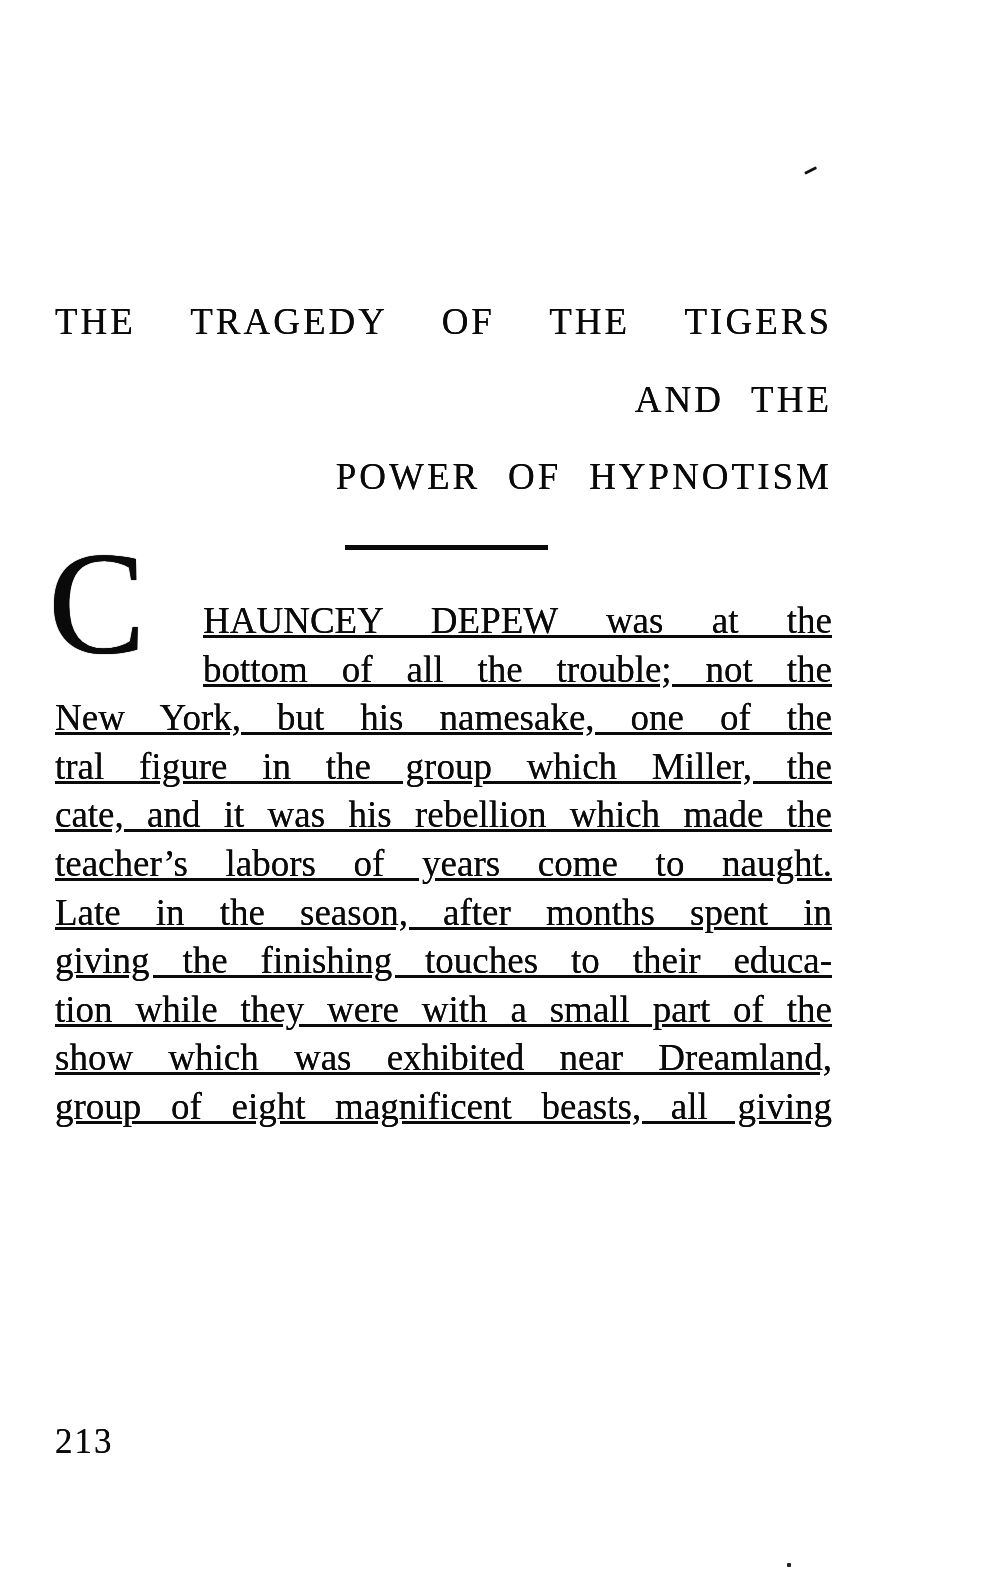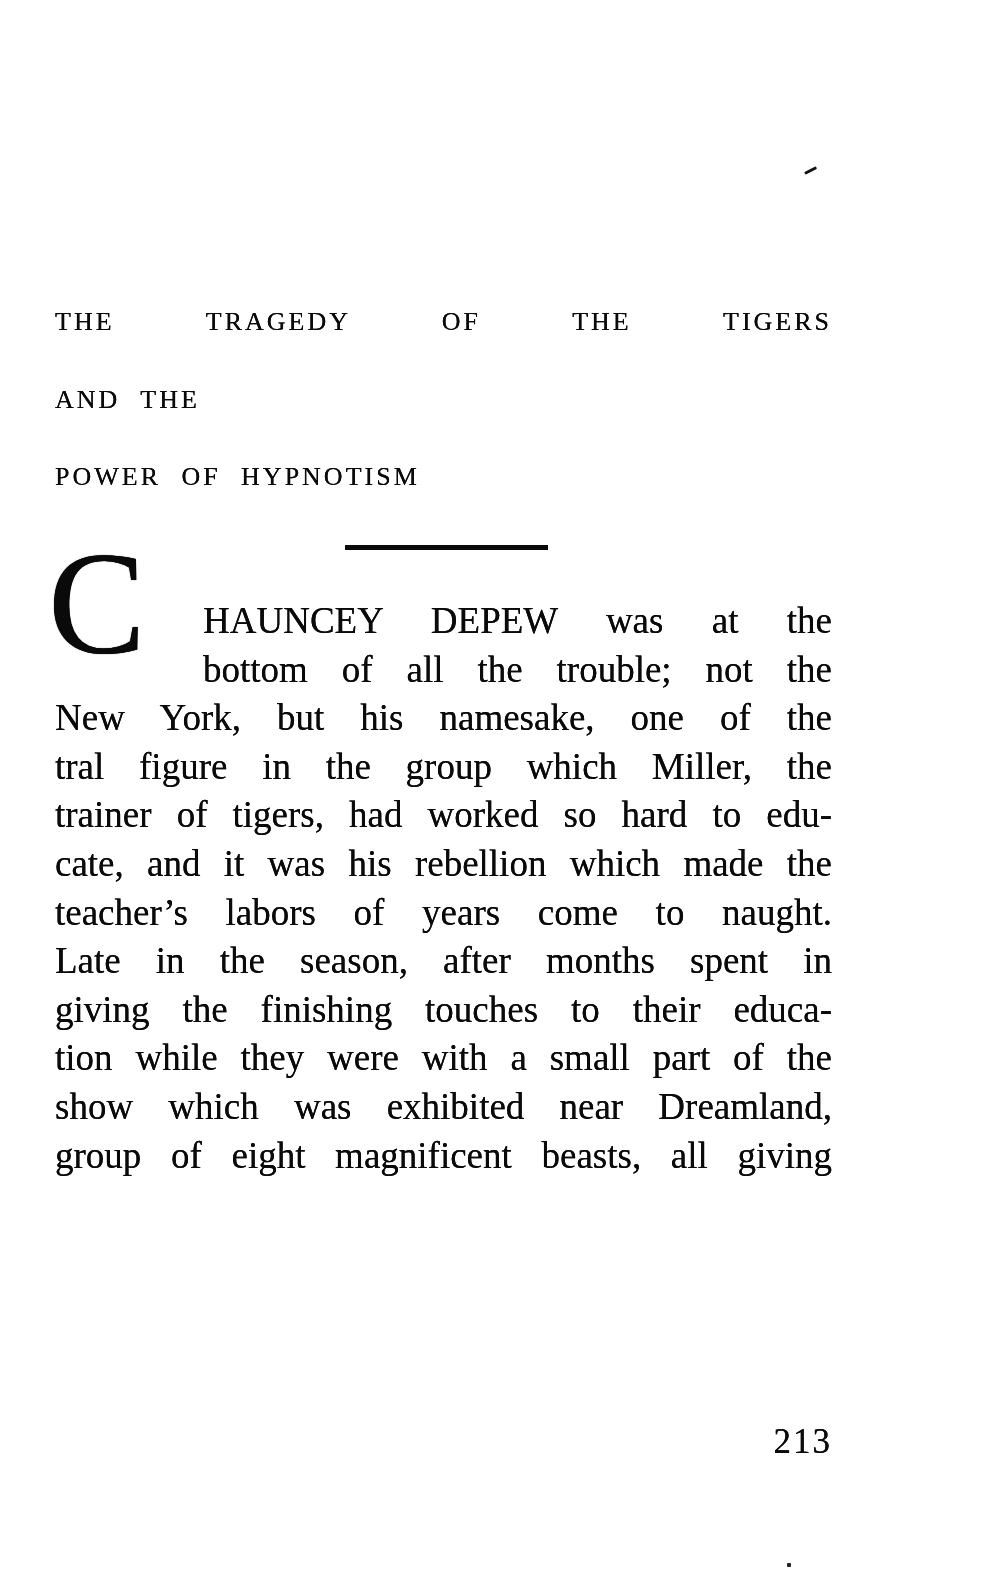--- a/index.html
+++ b/index.html
@@ -17,35 +17,35 @@
     color: #0a0a0a;
   }
   
   .title-block {
     position: absolute;
     left: 55px;
     top: 299px;
     width: 777px;
   }
   .title-line {
-    font-size: 26px;
+    font-size: 37px;
     line-height: 45px;
     letter-spacing: 3px;
     font-weight: normal;
     text-shadow: 0 0 0.5px currentColor;
     white-space: nowrap;
   }
   .title-line.justified {
     text-align: justify;
     text-align-last: justify;
     white-space: normal;
     margin-bottom: 33px;
   }
   .title-line.centered {
-    text-align: left;
+    text-align: right;
     word-spacing: 0.42em;
     margin-bottom: 32px;
   }
   
   .divider-rule {
     position: absolute;
     left: 345px;
     top: 545px;
     width: 203px;
     height: 4px;
@@ -60,39 +60,40 @@
     width: 777px;
     font-size: 37px;
     line-height: 48.6px;
     text-shadow: 0 0 0.4px currentColor;
   }
   .body-line {
     text-align: justify;
     text-align-last: justify;
     height: 48.6px;
     overflow: visible;
+    text-decoration: underline;
   }
   .body-line.dc-indent { padding-left: 148px; }
   .drop-cap {
     position: absolute;
     left: -7px;
     top: -66px;
     font-size: 146px;
     line-height: 146px;
     height: 146px;
     font-weight: normal;
     text-shadow: 0 0 1px currentColor, 0.5px 0 0 currentColor;
   }
   
   .page-number {
     position: absolute;
     left: 55px;
     top: 1422px;
     width: 777px;
-    text-align: right;
+    text-align: left;
     font-size: 35px;
     letter-spacing: 2px;
     text-shadow: 0 0 0.5px currentColor;
   }
   
   .artifact-slash {
     position: absolute;
     left: 804px;
     top: 169px;
     width: 13px;
@@ -125,21 +126,20 @@
   </div>
 
   <div class="divider-rule"></div>
 
   <div class="body-block">
     <span class="drop-cap">C</span>
     <div class="body-line dc-indent">HAUNCEY DEPEW was at the</div>
     <div class="body-line dc-indent">bottom of all the trouble; not the</div>
     <div class="body-line">New York, but his namesake, one of the</div>
     <div class="body-line">tral figure in the group which Miller, the</div>
-    <div class="body-line">trainer of tigers, had worked so hard to edu-</div>
     <div class="body-line">cate, and it was his rebellion which made the</div>
     <div class="body-line">teacher’s labors of years come to naught.</div>
     <div class="body-line">Late in the season, after months spent in</div>
     <div class="body-line">giving the finishing touches to their educa-</div>
     <div class="body-line">tion while they were with a small part of the</div>
     <div class="body-line">show which was exhibited near Dreamland,</div>
     <div class="body-line">group of eight magnificent beasts, all giving</div>
   </div>
 
   <div class="page-number">213</div>

